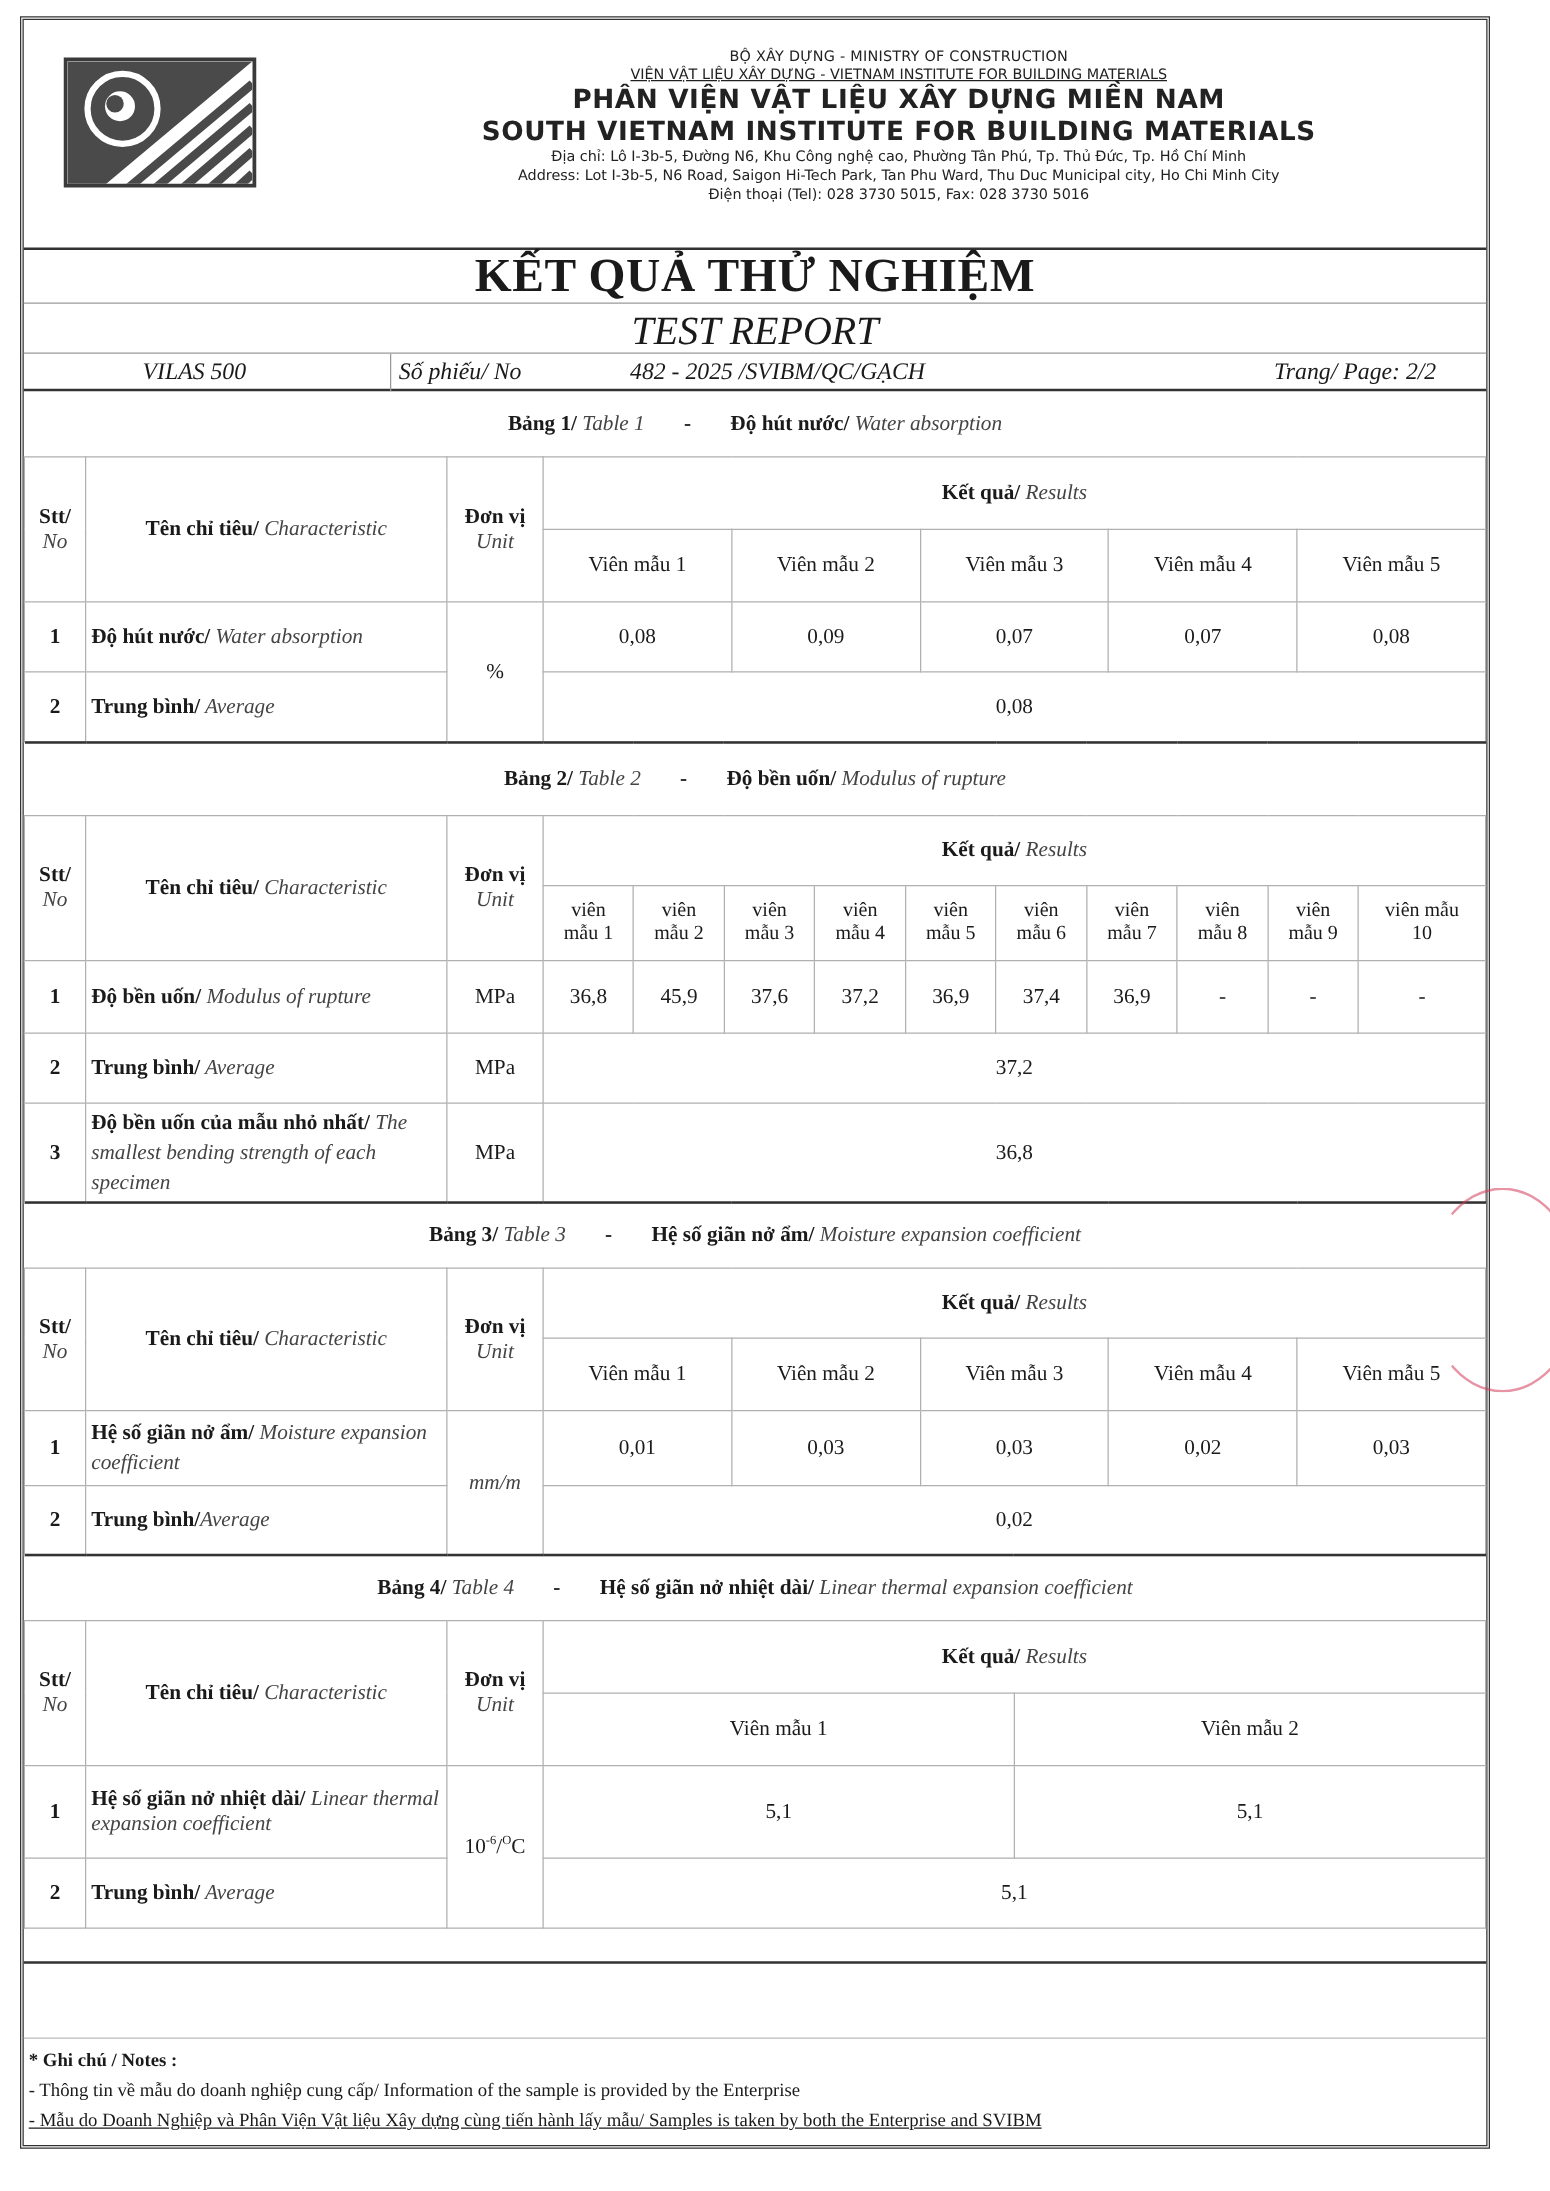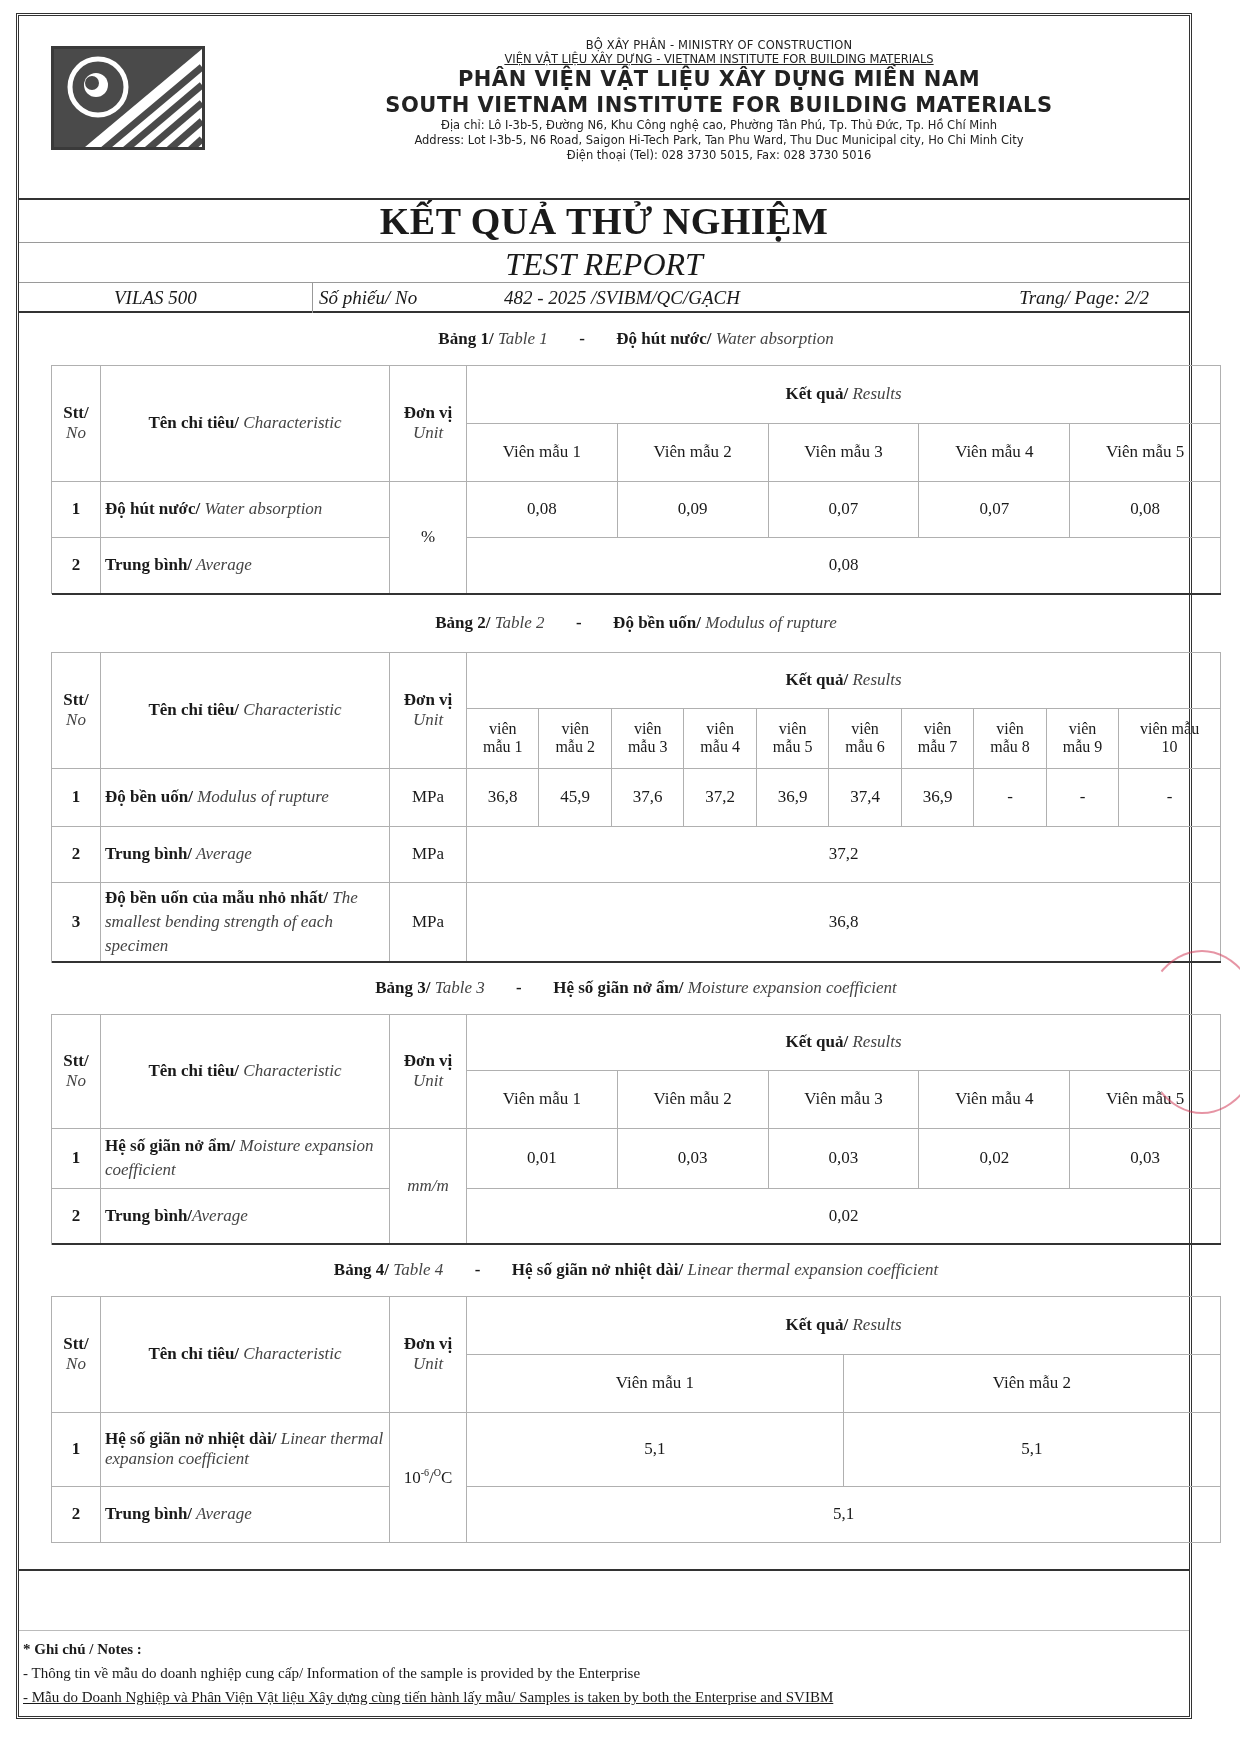--- a/index.html
+++ b/index.html
@@ -12,21 +12,21 @@
   .org .l2 { font-size: 11.5px; line-height: 14px; text-decoration: underline; }
   .org .l3 { font-size: 21px; font-weight: bold; line-height: 26px; letter-spacing: 0.5px; }
   .org .l4 { font-size: 21px; font-weight: bold; line-height: 26px; letter-spacing: 0.5px; }
   .org .l5, .org .l6, .org .l7 { font-size: 11.5px; line-height: 15px; }
   .trow { position: absolute; left: 0; width: 100%; border-bottom: 1px solid #9a9a9a; box-sizing: border-box; text-align: center; }
   .title-vn { top: 182px; height: 45px; font-size: 38px; font-weight: bold; line-height: 46px; letter-spacing: 0.5px; }
   .title-en { top: 227px; height: 40px; font-size: 32px; font-style: italic; line-height: 42px; }
   .meta { top: 267px; height: 30px; border-bottom: 2px solid #333; font-style: italic; font-size: 19px; }
   .meta span { position: absolute; top: 4px; }
   .meta .sep { position: absolute; left: 293px; top: 0; height: 30px; border-left: 1px solid #999; }
-  table.rt { position: absolute; left: 0; width: 100%; border-collapse: collapse; font-size: 17px; margin-left: 32px; }
+  table.rt { position: absolute; left: 0; width: 100%; border-collapse: collapse; font-size: 17px; }
   table.rt td { border: 1px solid #b0b0b0; text-align: center; vertical-align: middle; padding: 0 4px; }
   table.rt td.cap { border-left: none; border-right: none; border-top: 2px solid #333; font-size: 17px; }
   table.rt td.lc { text-align: left; }
   table.rt td.stt { width: 40px; font-weight: bold; }
   .b { font-weight: bold; }
   .i { font-style: italic; color: #444; }
   .dash { display: inline-block; width: 60px; text-align: center; font-weight: bold; }
   .notes { position: absolute; left: 0; top: 1614px; width: 100%; height: 90px; border-top: 1px solid #bbb; font-size: 15px; padding-left: 4px; box-sizing: border-box; }
   .notes div { line-height: 24px; }
   .stamp { position: absolute; left: 1140px; top: 950px; width: 120px; height: 160px; border: 2px solid rgba(210,60,90,0.55); border-radius: 50%; border-left-color: transparent; }
@@ -47,21 +47,21 @@
           <line x1="148" y1="72" x2="102" y2="112"></line>
           <line x1="148" y1="90" x2="124" y2="112"></line>
         </g>
         <circle cx="44" cy="38" r="28" fill="none" stroke="#fff" stroke-width="5"></circle>
         <circle cx="42" cy="36" r="12" fill="#fff"></circle>
         <circle cx="38" cy="34" r="7" fill="#4a4a4a"></circle>
         <text x="76" y="120" text-anchor="middle" font-family="DejaVu Sans, sans-serif" font-weight="bold" font-size="26" fill="#4a4a4a">SVIBM</text>
       </svg>
     </div>
     <div class="org">
-      <div class="l1">BỘ XÂY PHÂN - MINISTRY OF CONSTRUCTION</div>
+      <div class="l1">BỘ XÂY DỰNG - MINISTRY OF CONSTRUCTION</div>
       <div class="l2">VIỆN VẬT LIỆU XÂY DỰNG - VIETNAM INSTITUTE FOR BUILDING MATERIALS</div>
       <div class="l3">PHÂN VIỆN VẬT LIỆU XÂY DỰNG MIỀN NAM</div>
       <div class="l4">SOUTH VIETNAM INSTITUTE FOR BUILDING MATERIALS</div>
       <div class="l5">Địa chỉ: Lô I-3b-5, Đường N6, Khu Công nghệ cao, Phường Tân Phú, Tp. Thủ Đức, Tp. Hồ Chí Minh</div>
       <div class="l6">Address: Lot I-3b-5, N6 Road, Saigon Hi-Tech Park, Tan Phu Ward, Thu Duc Municipal city, Ho Chi Minh City</div>
       <div class="l7">Điện thoại (Tel): 028 3730 5015, Fax: 028 3730 5016</div>
     </div>
   </div>
 
   <div class="trow title-vn">KẾT QUẢ THỬ NGHIỆM</div>

